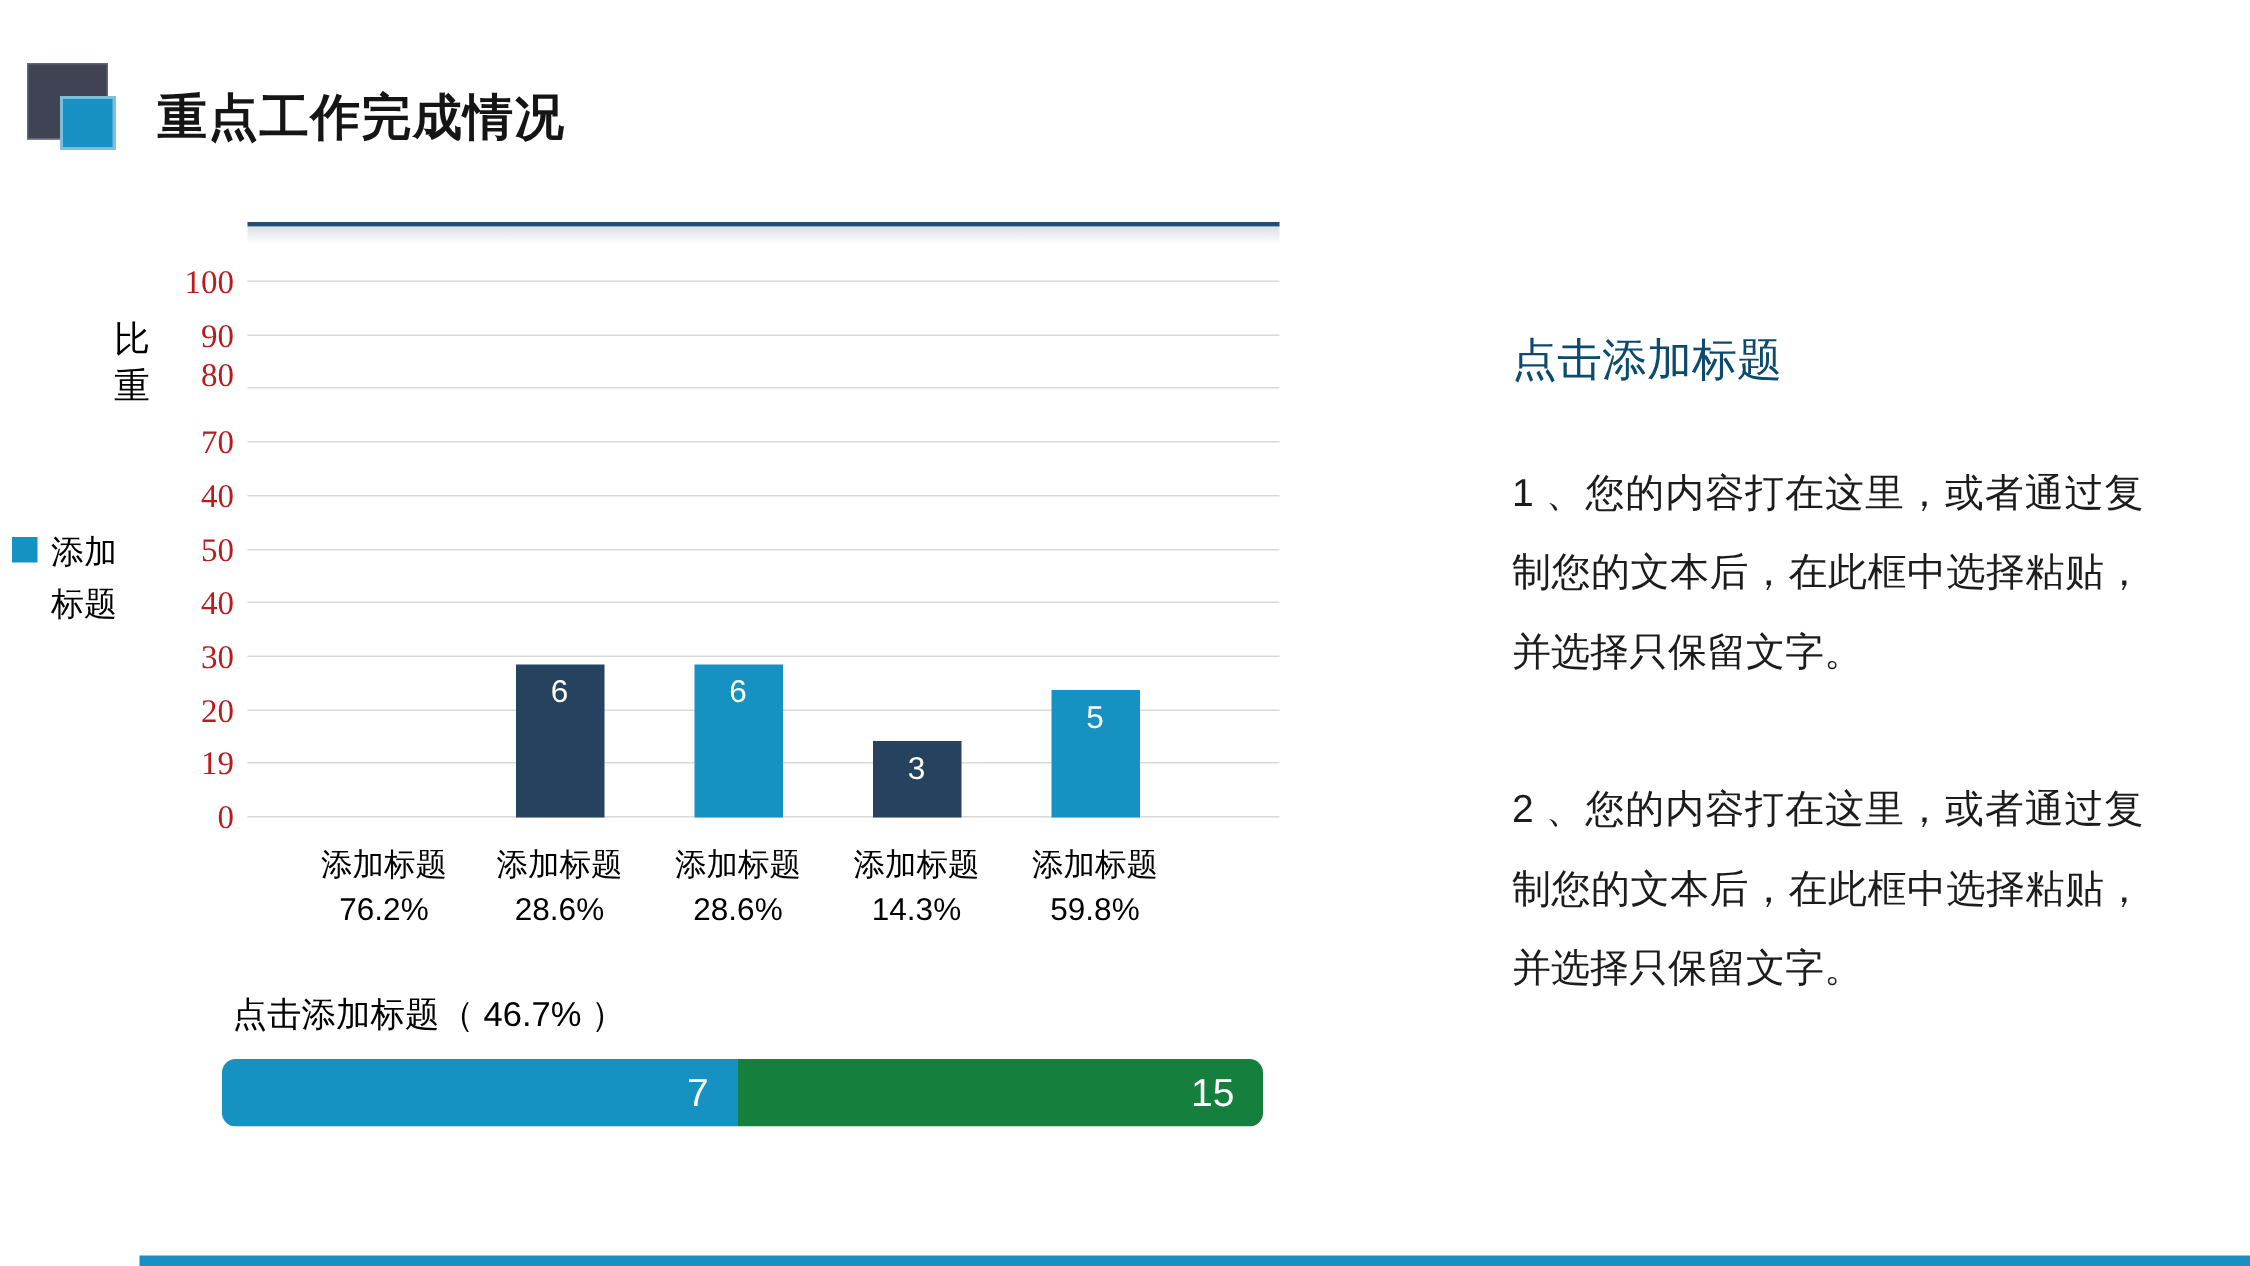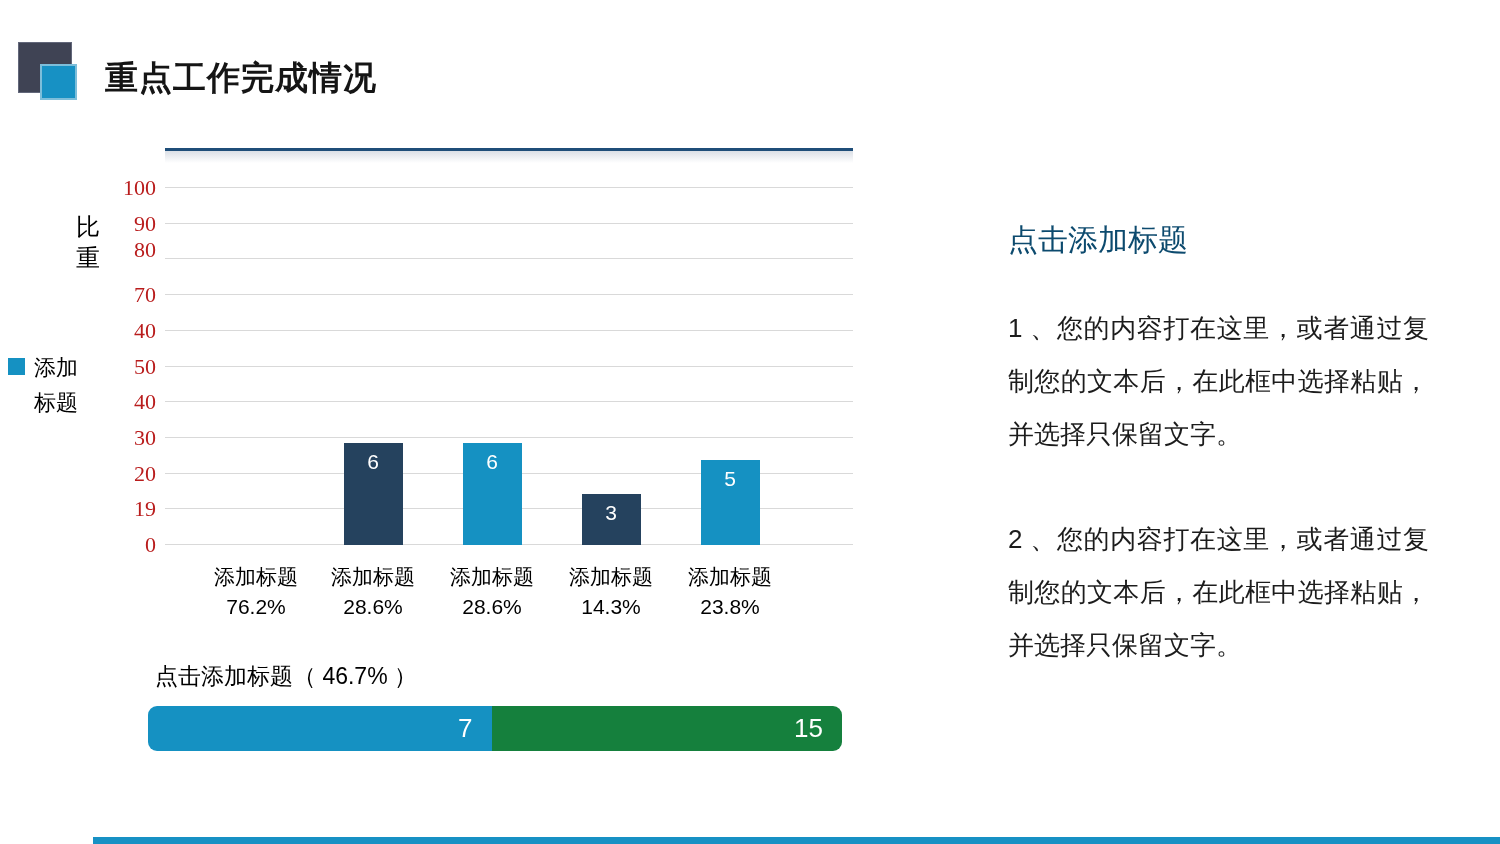--- a/index.html
+++ b/index.html
@@ -117,21 +117,21 @@
     </div>
     <div class="cat" style="left: 376px;">
       <div>添加标题</div>
       <div>14.3%</div>
     </div>
     <div class="bar" style="left: 535.5px; height: 84.966px; background: rgb(21, 145, 194);">
       <span class="bar-label">5</span>
     </div>
     <div class="cat" style="left: 495px;">
       <div>添加标题</div>
-      <div>23.8%</div>
+      <div>59.8%</div>
     </div>
   </div>
 
 <div class="stacked-title">点击添加标题（ 46.7% ）</div>
 <div id="stacked">
     <div class="seg" style="width: 49.5%; background: rgb(21, 145, 194);">7</div>
     <div class="seg" style="width: 50.5%; background: #15803d;">15</div>
   </div>
 
 <div class="side-heading">点击添加标题</div>

